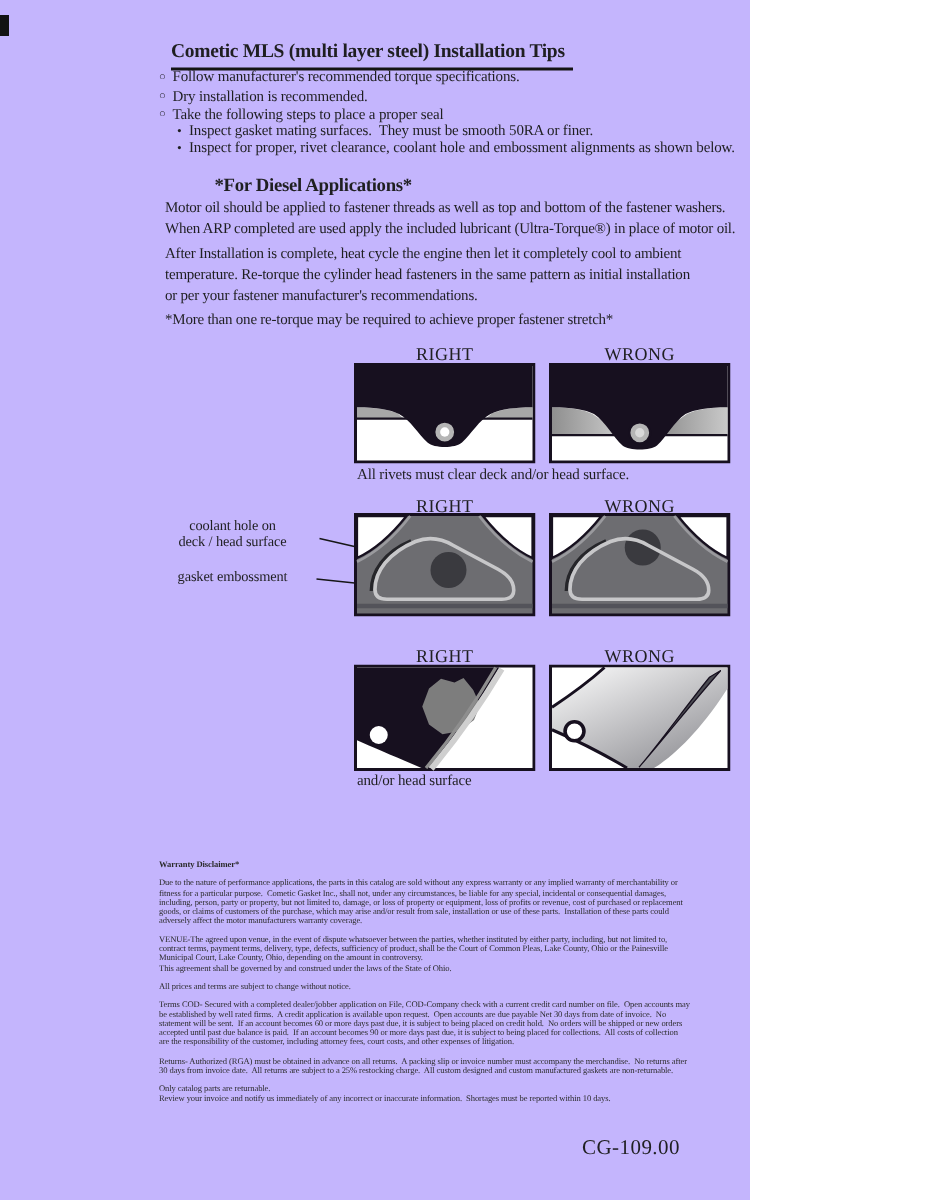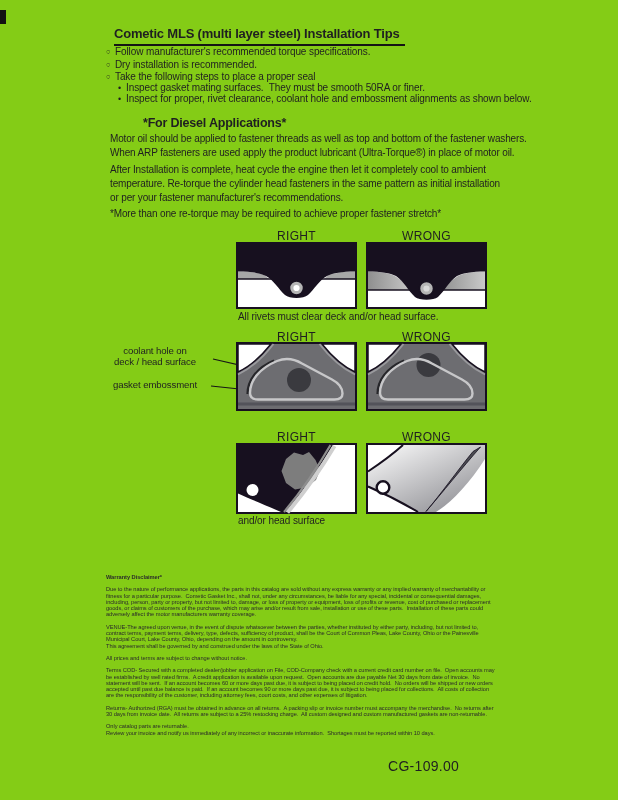--- a/index.html
+++ b/index.html
@@ -1,17 +1,17 @@
 <!DOCTYPE html>
 <html><head>
 <meta charset="utf-8">
 <style>
   html,body{margin:0;padding:0;background:#fff;}
-  #page{position:relative;width:618px;height:800px;background:#84cc16;overflow:hidden;
-        font-family:Liberation Sans, sans-serif;color:#1f1f21;}
+  #page{position:relative;width:500px;height:800px;background:#c4b5fd;overflow:hidden;
+        font-family:Liberation Serif, serif;color:#1f1f21;}
   .abs{position:absolute;}
   .ln{white-space:pre;}
   .title{font-size:13px;font-weight:bold;letter-spacing:-0.2px;border-bottom:2px solid #141414;
          padding:0 6px 3px 0;white-space:pre;}
   .body-txt{font-size:10px;letter-spacing:-0.15px;line-height:14px;}
   .brow{display:flex;align-items:baseline;font-size:10px;letter-spacing:-0.1px;white-space:pre;}
   .mk-o{font-size:7.5px;width:9px;position:relative;top:-1px;}
   .mk-b{font-size:9px;width:8px;}
   .dheading{font-size:12.5px;font-weight:bold;letter-spacing:-0.2px;white-space:pre;margin-left:33px;}
   .flabel{width:121px;text-align:center;font-size:12px;letter-spacing:0.3px;white-space:pre;}
@@ -49,21 +49,21 @@
     <span>Inspect gasket mating surfaces.  They must be smooth 50RA or finer.</span>
   </div>
   <div class="abs brow" style="left:118px;top:93px;">
     <span class="mk-b">•</span>
     <span>Inspect for proper, rivet clearance, coolant hole and embossment alignments as shown below.</span>
   </div>
 
   <div class="abs dheading" style="left:110px;top:116px;">*For Diesel Applications*</div>
   <div class="abs body-txt" style="left:110px;top:132px;">
     <div class="ln">Motor oil should be applied to fastener threads as well as top and bottom of the fastener washers.</div>
-    <div class="ln">When ARP fasteners are used apply the product lubricant (Ultra-Torque®) in place of motor oil.</div>
+    <div class="ln">When ARP completed are used apply the included lubricant (Ultra-Torque®) in place of motor oil.</div>
   </div>
   <div class="abs body-txt" style="left:110px;top:163px;">
     <div class="ln">After Installation is complete, heat cycle the engine then let it completely cool to ambient</div>
     <div class="ln">temperature. Re-torque the cylinder head fasteners in the same pattern as initial installation</div>
     <div class="ln">or per your fastener manufacturer's recommendations.</div>
   </div>
   <div class="abs body-txt ln" style="left:110px;top:207px;">*More than one re-torque may be required to achieve proper fastener stretch*</div>
 
   <div class="abs flabel" style="left:236px;top:229px;">RIGHT</div>
   <div class="abs flabel" style="left:366px;top:229px;">WRONG</div>

